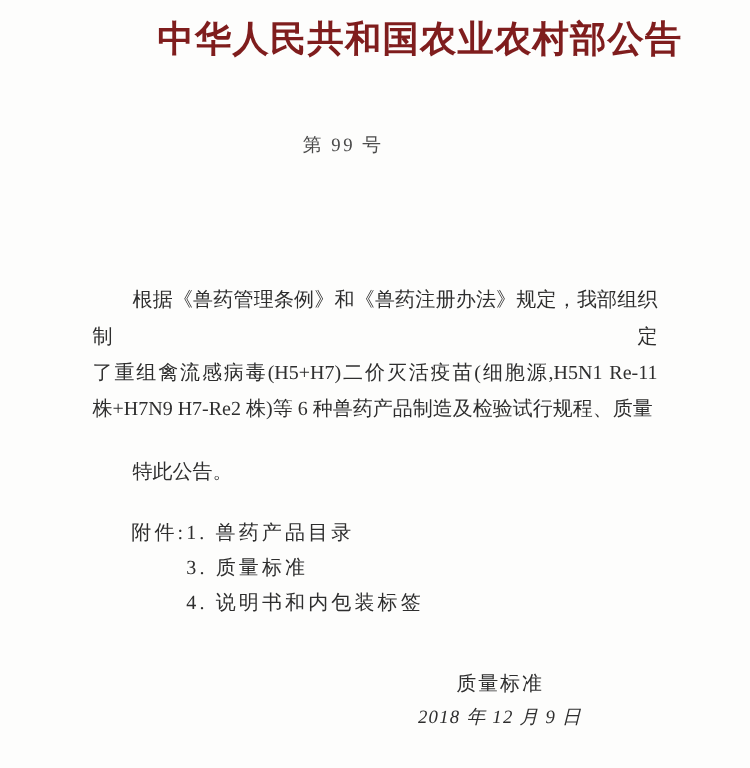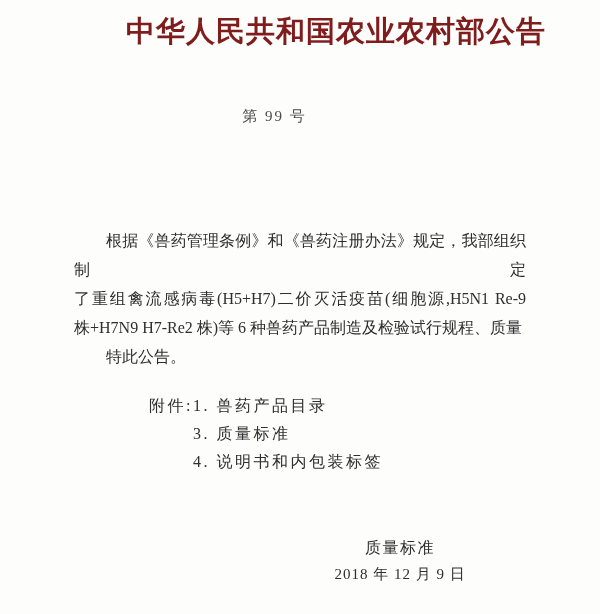--- a/index.html
+++ b/index.html
@@ -53,66 +53,67 @@
   }
   .para .body-line:first-child {
     text-indent: 2em;
     margin-top: 44px;
   }
   .para .body-line:last-child {
     text-align-last: left;
   }
   .closing-line {
     text-indent: 2em;
+    margin-top: 21px;
   }
   .attachments {
     margin-top: 21px;
     padding-left: 31px;
     letter-spacing: 2.5px;
     line-height: 28px;
   }
   .att-row {
     padding-left: 44px;
-    margin-left: 44px;
   }
   .att-row.first {
     padding-left: 0;
   }
   .signature-block {
     position: absolute;
     left: 318px;
     top: 534px;
     width: 164px;
     text-align: center;
   }
   .issuer-name {
     font-size: 16px;
     letter-spacing: 1.5px;
     line-height: 27px;
   }
   .issue-date {
     font-size: 15px;
     letter-spacing: 1px;
     line-height: 27px;
+    font-style: italic;
   }
 </style>
 </head>
 <body>
 
 <div class="page">
 
   <h1 class="doc-title" style="color: #7f1d1d; margin-left: 36px;">中华人民共和国农业农村部公告</h1>
 
   <div class="doc-number">第 99 号</div>
 
   <div class="content">
 
     <div class="para">
       <div class="body-line">根据《兽药管理条例》和《兽药注册办法》规定，我部组织制定</div>
-      <div class="body-line">了重组禽流感病毒(H5+H7)二价灭活疫苗(细胞源,H5N1 Re-9</div>
+      <div class="body-line">了重组禽流感病毒(H5+H7)二价灭活疫苗(细胞源,H5N1 Re-11</div>
       <div class="body-line">株+H7N9 H7-Re2 株)等 6 种兽药产品制造及检验试行规程、质量</div>
     </div>
 
     <div class="closing-line">特此公告。</div>
 
     <div class="attachments">
       <div class="att-row first">
         <span>附件:</span><span>1. 兽药产品目录</span>
       </div>
       <div class="att-row">3. 质量标准</div>

